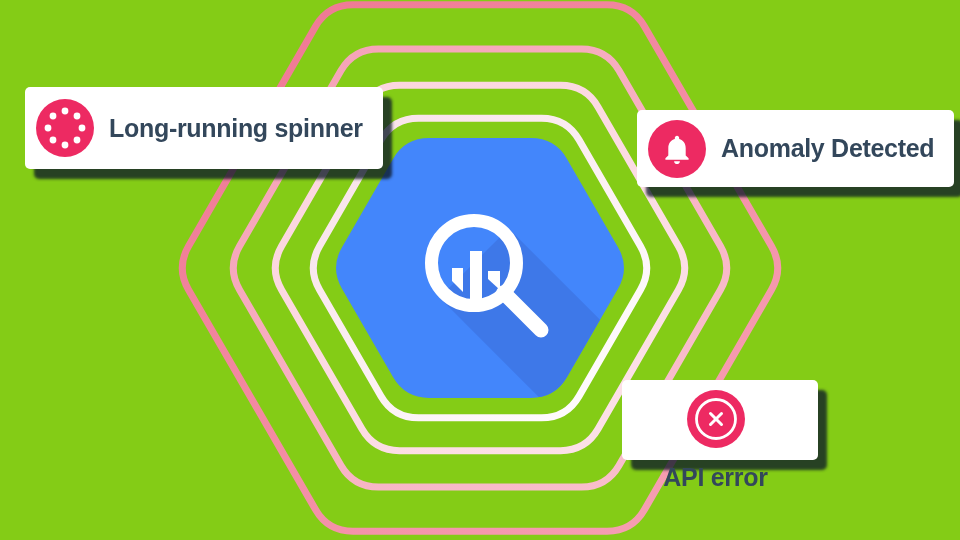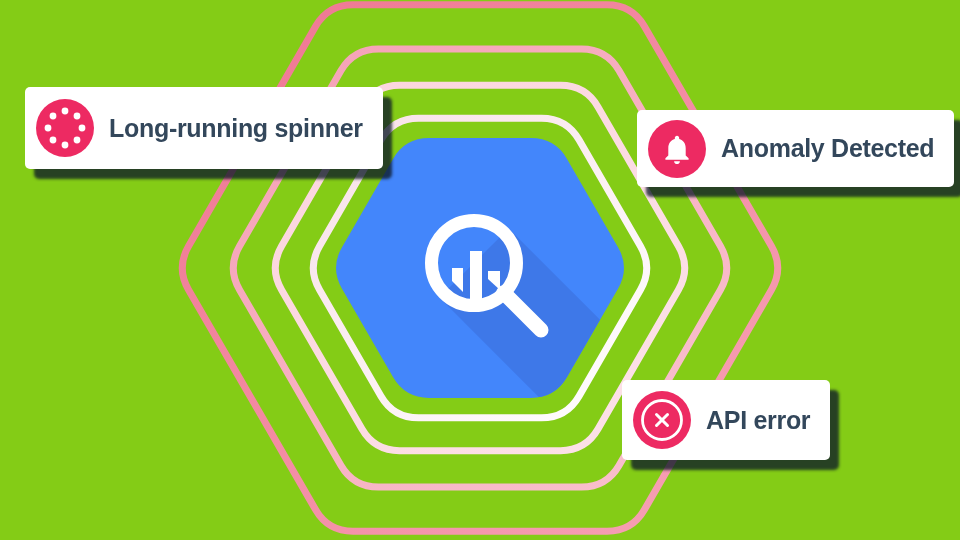--- a/index.html
+++ b/index.html
@@ -78,21 +78,21 @@
   </div>
   <div class="badge" id="badge-1" style="left: 637px; top: 110px; min-width: 300px; height: 77px;">
     <span class="badge-icon">
         <svg width="58" height="58" viewBox="0 0 58 58">
           <circle cx="29" cy="29" r="29" fill="#ED2A62"></circle>
           <path fill="#FFFFFF" transform="translate(11.6,12.2) scale(1.45)" d="M12 22c1.1 0 2-.9 2-2h-4c0 1.1.9 2 2 2zm6-6v-5c0-3.07-1.63-5.64-4.5-6.32V4c0-.83-.67-1.5-1.5-1.5s-1.5.67-1.5 1.5v.68C7.64 5.36 6 7.92 6 11v5l-2 2v1h16v-1l-2-2z"></path>
         </svg>
       </span>
     <span class="badge-label">Anomaly Detected</span>
   </div>
-  <div class="badge" id="badge-3" style="left: 622px; top: 380px; min-width: 196px; height: 80px;">
+  <div class="badge" id="badge-3" style="left: 622px; top: 380px; min-width: 196px; height: 80px; flex-direction: column;">
     <span class="badge-icon">
         <svg width="58" height="58" viewBox="0 0 58 58">
           <circle cx="29" cy="29" r="29" fill="#ED2A62"></circle>
           <circle cx="29" cy="29" r="19.5" fill="none" stroke="#FFFFFF" stroke-width="2.8"></circle>
           <line x1="23.5" y1="23.5" x2="34.5" y2="34.5" stroke="#FFFFFF" stroke-width="3" stroke-linecap="round"></line>
           <line x1="23.5" y1="34.5" x2="34.5" y2="23.5" stroke="#FFFFFF" stroke-width="3" stroke-linecap="round"></line>
         </svg>
       </span>
     <span class="badge-label">API error</span>
   </div>

